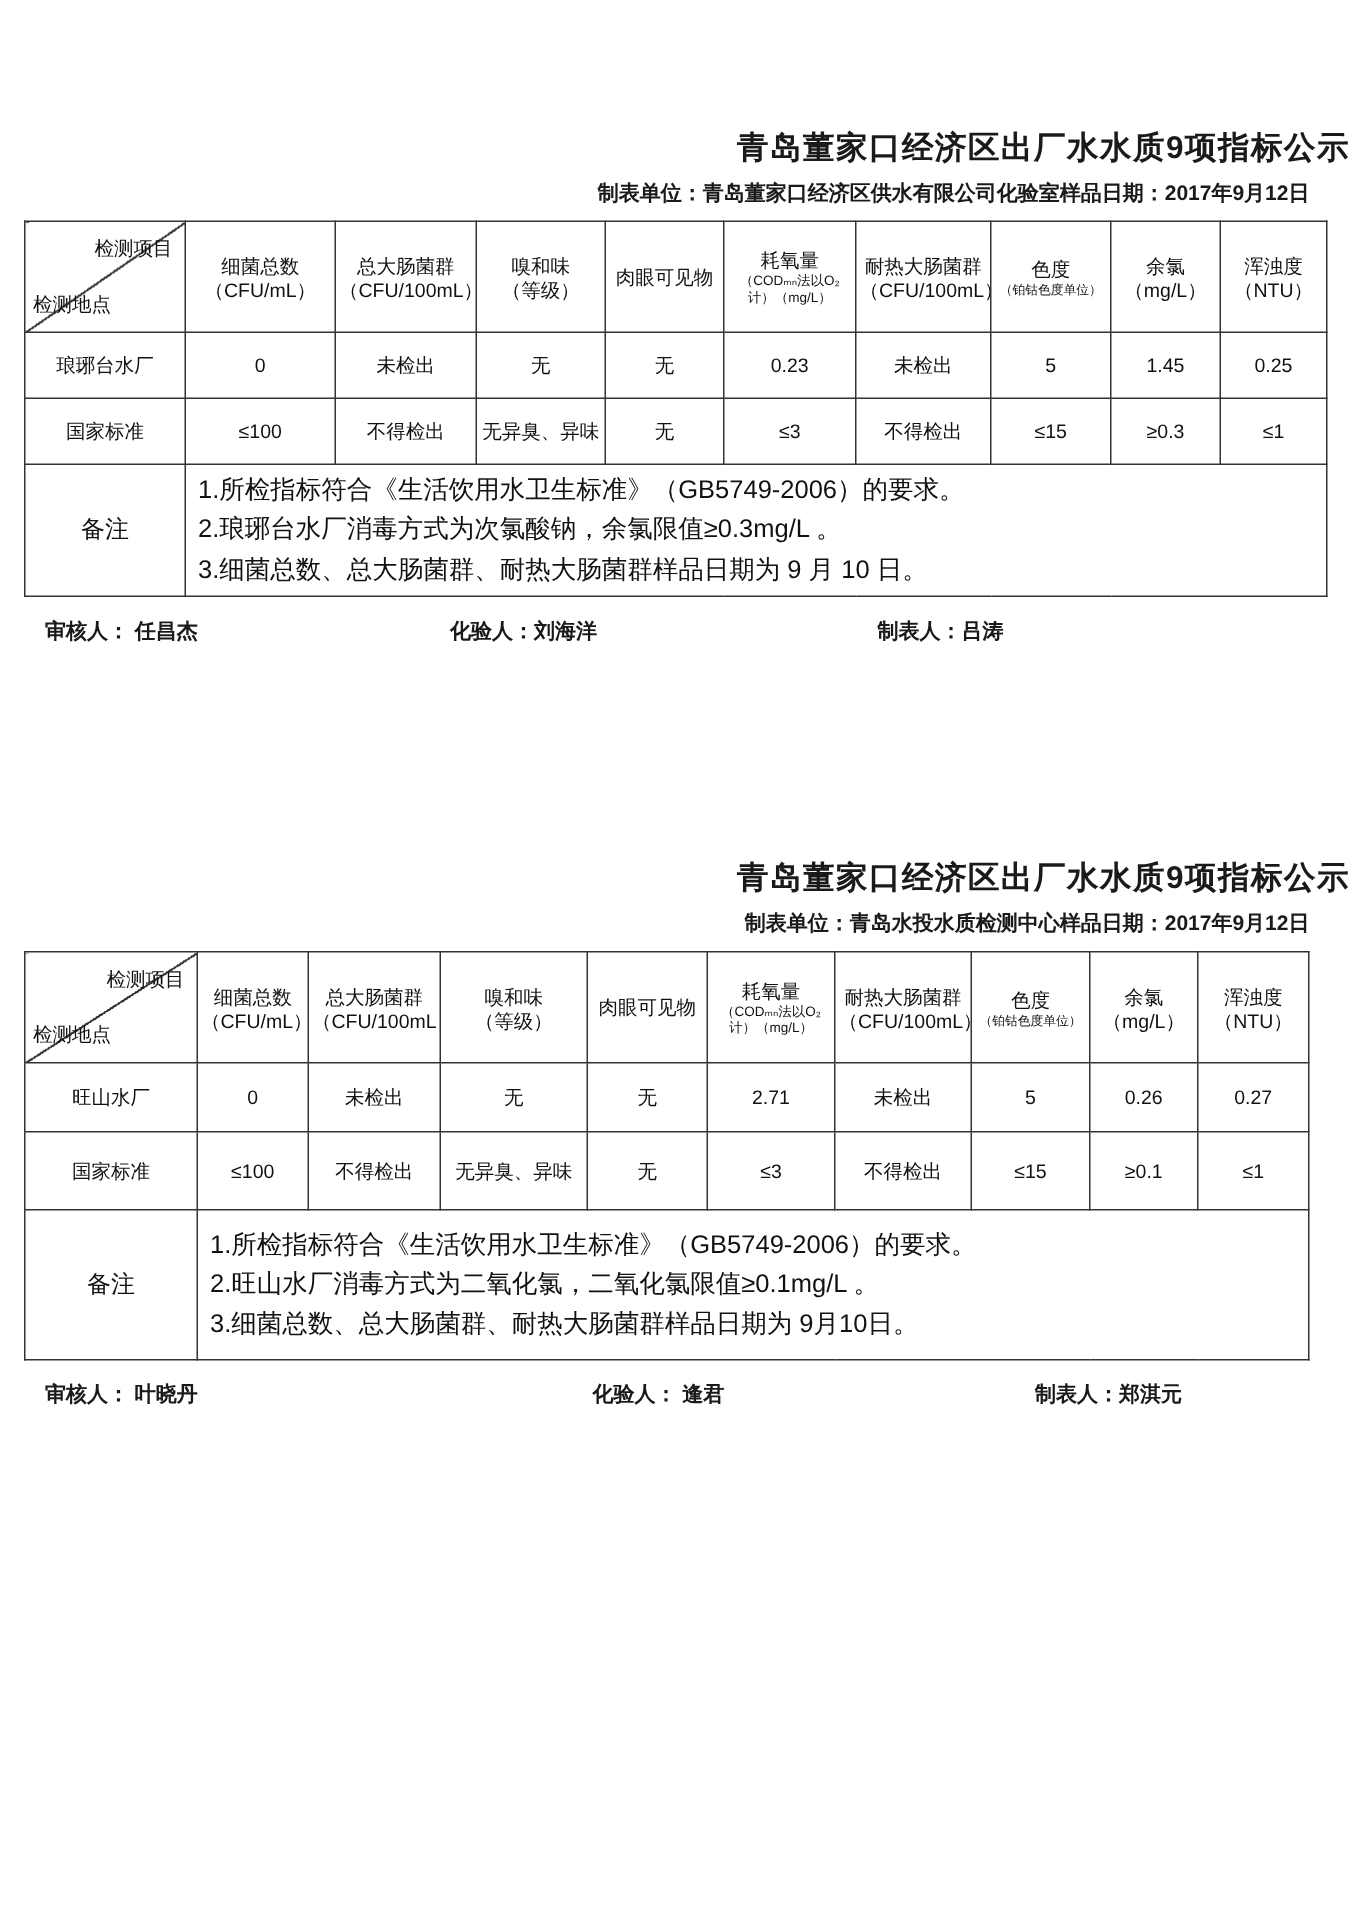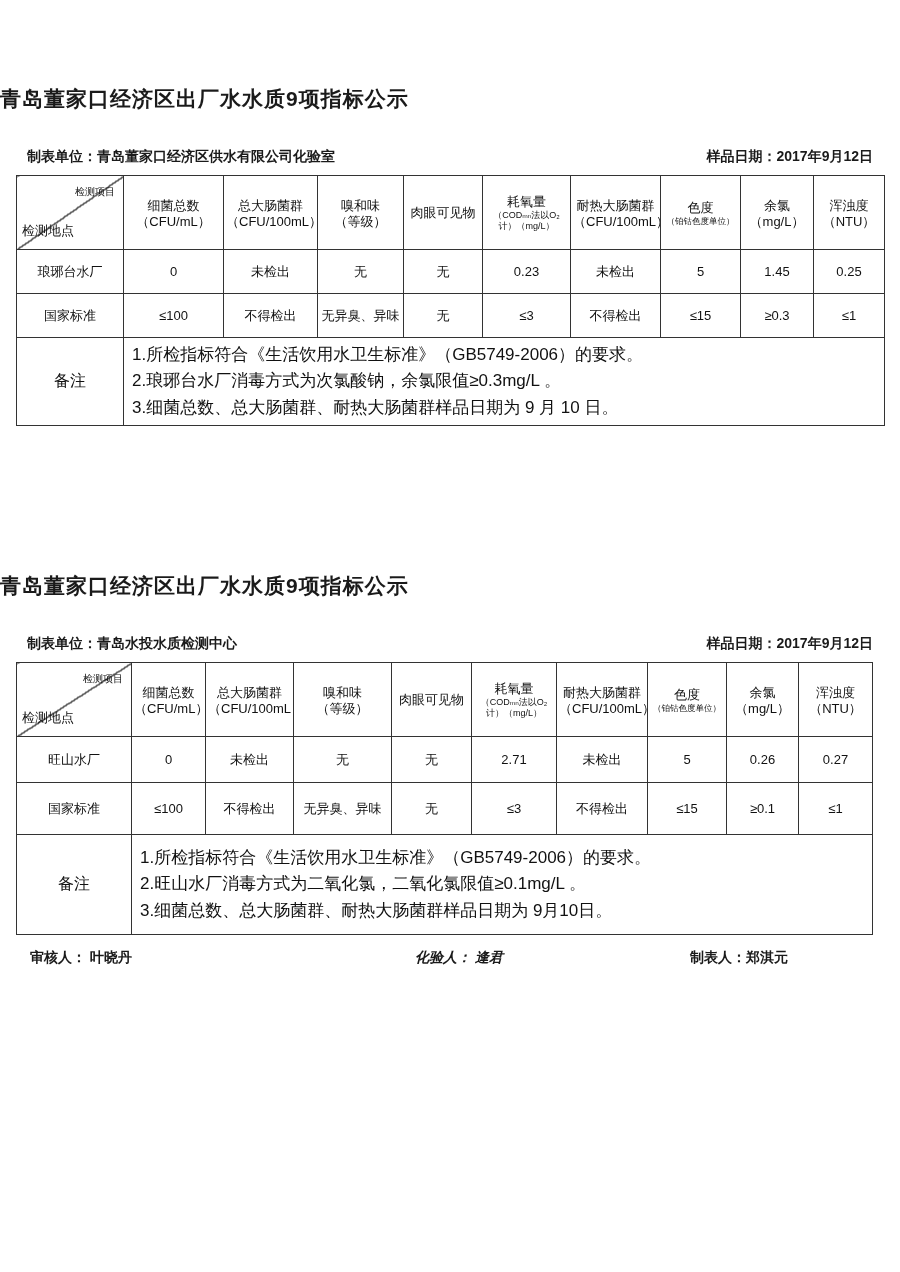--- a/index.html
+++ b/index.html
@@ -5,26 +5,26 @@
   html,body{margin:0;padding:0;}
   body{
     width:900px;height:1272px;position:relative;background:#ffffff;
     font-family:"Liberation Sans","DejaVu Sans",sans-serif;
     color:#1a1a1a;overflow:hidden;
   }
   .section{position:absolute;left:0;width:900px;}
   #s1{top:86px;}
   #s2{top:573px;}
   .title{
-    text-align:left;font-size:21px;font-weight:bold;letter-spacing:1px;
+    text-align:right;font-size:21px;font-weight:bold;letter-spacing:1px;
     line-height:26px;margin:0;
   }
   .meta{
-    display:flex;justify-content:space-between;align-items:baseline;
-    margin:36px 27px 9px 27px;font-size:14px;font-weight:bold;
+    display:flex;justify-content:flex-end;align-items:baseline;
+    margin:8px 27px 9px 27px;font-size:14px;font-weight:bold;
   }
   table{
     border-collapse:collapse;table-layout:fixed;margin-left:16px;
   }
   #s1 table{width:868px;}
   #s2 table{width:856px;}
   th,td{
     border:1px solid #333;text-align:center;vertical-align:middle;
     font-size:13px;font-weight:normal;padding:1px 2px;color:#111;
     overflow:hidden;
@@ -35,31 +35,31 @@
   .hname{line-height:17px;}
   .hunit{line-height:15px;}
   .unit-sm .hunit{font-size:9px;line-height:11px;}
   .unit-xs .hunit{font-size:8.5px;line-height:10px;}
   th.corner{
     position:relative;padding:0;
     background-image:linear-gradient(to bottom right,
       transparent calc(50% - 0.7px),#333 calc(50% - 0.7px),
       #333 calc(50% + 0.7px),transparent calc(50% + 0.7px));
   }
-  .c-top{position:absolute;top:9px;right:8px;font-size:10px;}
+  .c-top{position:absolute;top:9px;right:8px;font-size:13px;}
   .c-bot{position:absolute;bottom:9px;left:5px;font-size:13px;margin-top:44px;}
   td.remarks-label{font-size:16px;}
   td.remarks{
     text-align:left;padding:4px 6px 4px 8px;font-size:17px;line-height:1.55;
   }
   .sig{position:relative;height:20px;margin-top:14px;font-size:14px;font-weight:bold;}
   .sig span{position:absolute;top:0;white-space:nowrap;}
   .sig-a{left:30px;}
   #s1 .sig-b{left:300px;} #s1 .sig-c{left:585px;}
-  #s2 .sig-b{left:415px;font-style:italic;} #s2 .sig-c{left:690px;}
+  #s2 .sig-b{left:395px;} #s2 .sig-c{left:690px;}
 </style>
 </head>
 <body>
 
 <div class="section" id="s1">
   <h1 class="title">青岛董家口经济区出厂水水质9项指标公示</h1>
   <div class="meta">
     <span>制表单位：青岛董家口经济区供水有限公司化验室</span>
     <span>样品日期：2017年9月12日</span>
   </div>
@@ -148,20 +148,25 @@
       <td class="remarks-label">备注</td>
       <td class="remarks" colspan="9">
         <div>1.所检指标符合《生活饮用水卫生标准》（GB5749-2006）的要求。</div>
         <div>2.琅琊台水厂消毒方式为次氯酸钠，余氯限值≥0.3mg/L 。</div>
         <div>3.细菌总数、总大肠菌群、耐热大肠菌群样品日期为 9 月 10 日。</div>
       </td>
     </tr>
   </tbody>
     </table>
 
+  <div class="sig">
+    <span class="sig-a">审核人： 任昌杰</span>
+    <span class="sig-b">化验人：刘海洋</span>
+    <span class="sig-c">制表人：吕涛</span>
+  </div>
 </div>
 
 <div class="section" id="s2">
   <h1 class="title">青岛董家口经济区出厂水水质9项指标公示</h1>
   <div class="meta">
     <span>制表单位：青岛水投水质检测中心</span>
     <span>样品日期：2017年9月12日</span>
   </div>
 
   <table>

